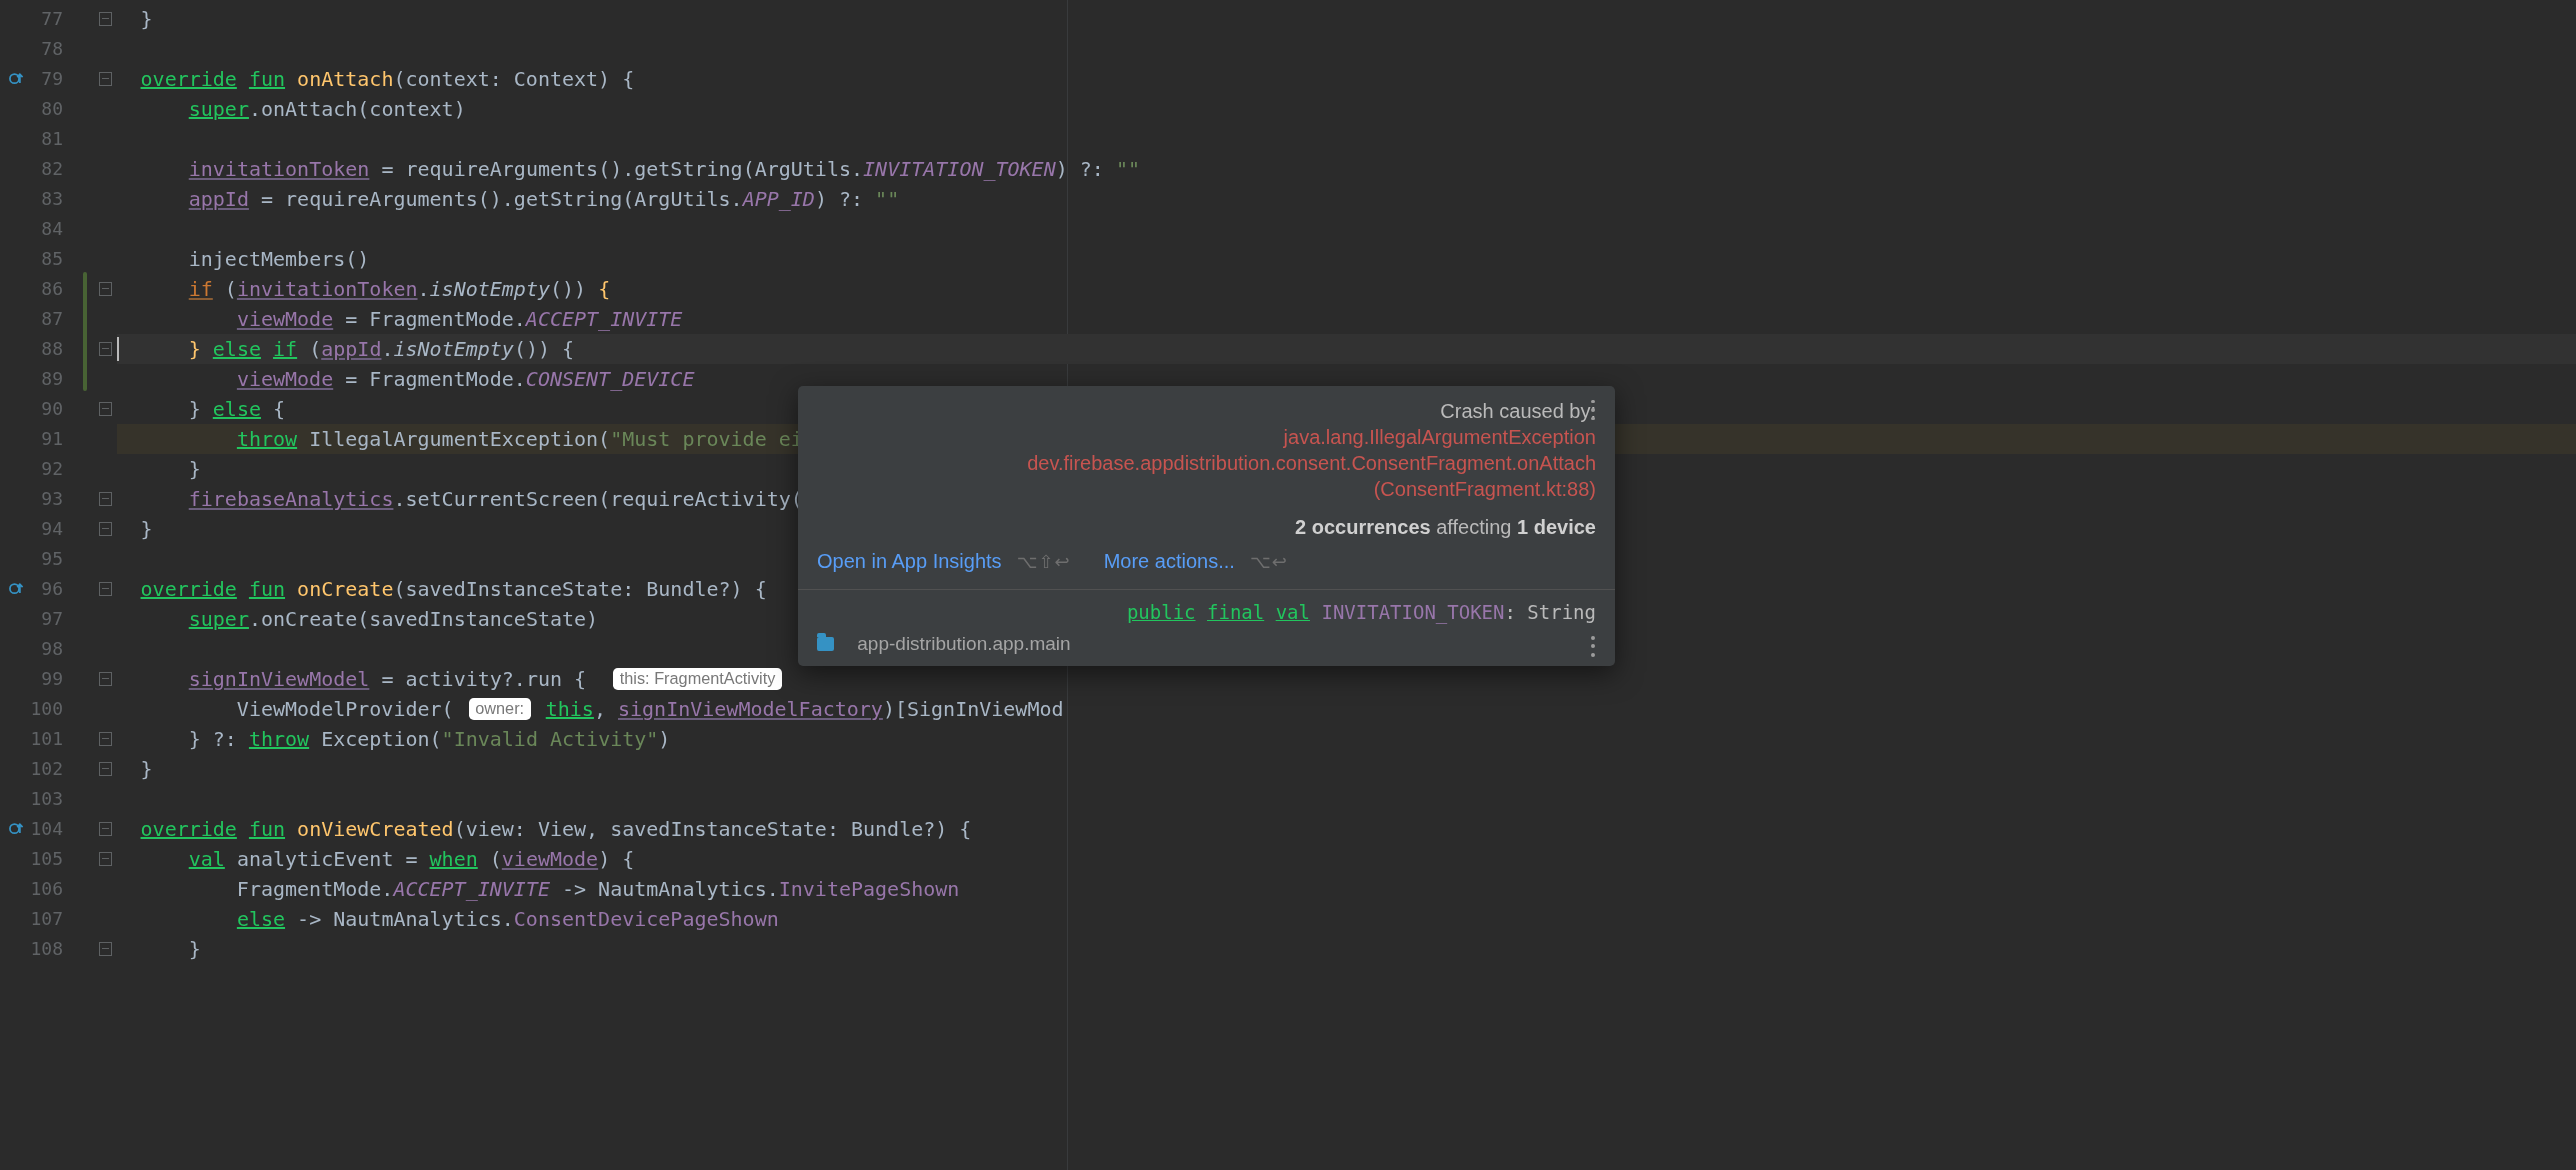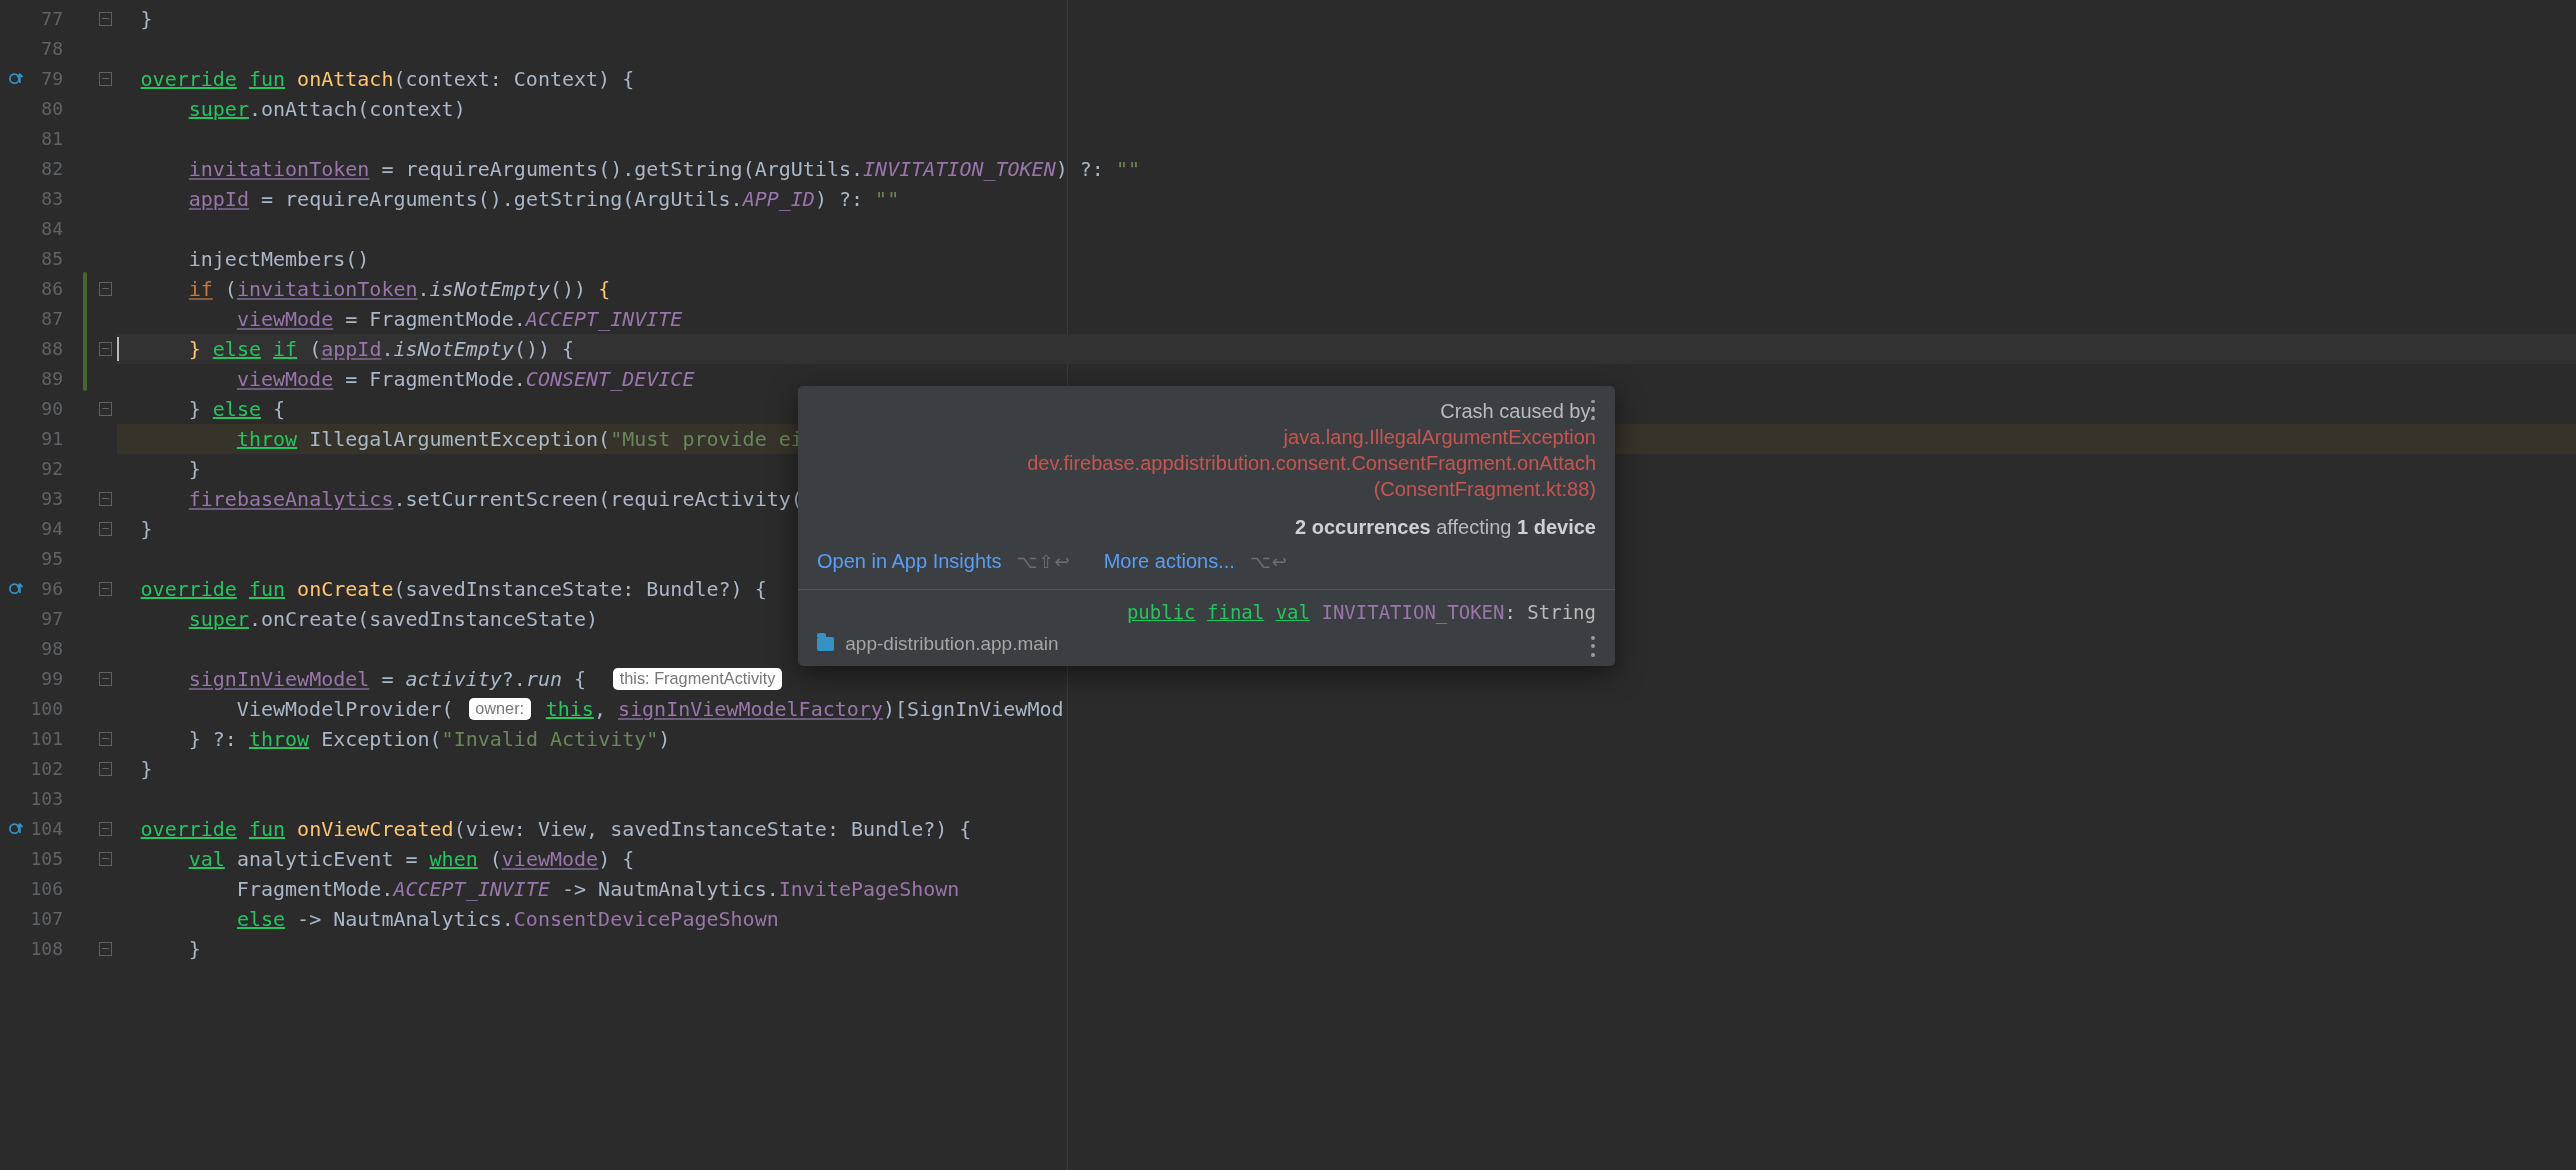--- a/index.html
+++ b/index.html
@@ -106,21 +106,21 @@
     height: 24px;
     background: #bbbbbb;
   }
   
   .kw { color: #22c55e; text-decoration: underline; }
   .fn { color: #ffc66d; }
   .str { color: #6a8759; }
   .const { color: #9876aa; font-style: italic; }
   .prop { color: #9876aa; }
   .propu { color: #9876aa; text-decoration: underline; text-decoration-color: #6b5e7d; text-underline-offset: 1.9px; }
-  .it { font-style: italic; }
+  .it { }
   .kwu { color: #cc7832; text-decoration: underline; text-decoration-color: #8a5d34; text-underline-offset: 1.9px; }
   .iu  { font-style: italic; text-decoration-color: #79807f; text-underline-offset: 1.9px; }
   .hint {
     background: #ffffff;
     color: #787878;
     font-size: 16.3px;
     padding: 1.4px 6.7px;
     border-radius: 4.8px;
     margin: 0 2.9px;
     font-family: sans-serif;
@@ -178,21 +178,21 @@
   }
   .popup-kebab span { width: 3.8px; height: 3.8px; background: #9c9c9c; border-radius: 50%; }
   .popup-code {
     font-family: "Menlo","Consolas",monospace;
     font-size: 19px;
     padding: 11.5px 19px 5.8px 19px;
   }
   .popup-module {
     display: flex;
     align-items: center;
-    gap: 11px;
+    gap: 23px;
     padding: 3.8px 19px 11.5px 19px;
     color: #a5a5a5;
     font-size: 19px;
     position: relative;
   }
   .mod-icon {
     width: 17.3px; height: 13.5px;
     background: #3592c4;
     border-radius: 1.9px;
     position: relative;

